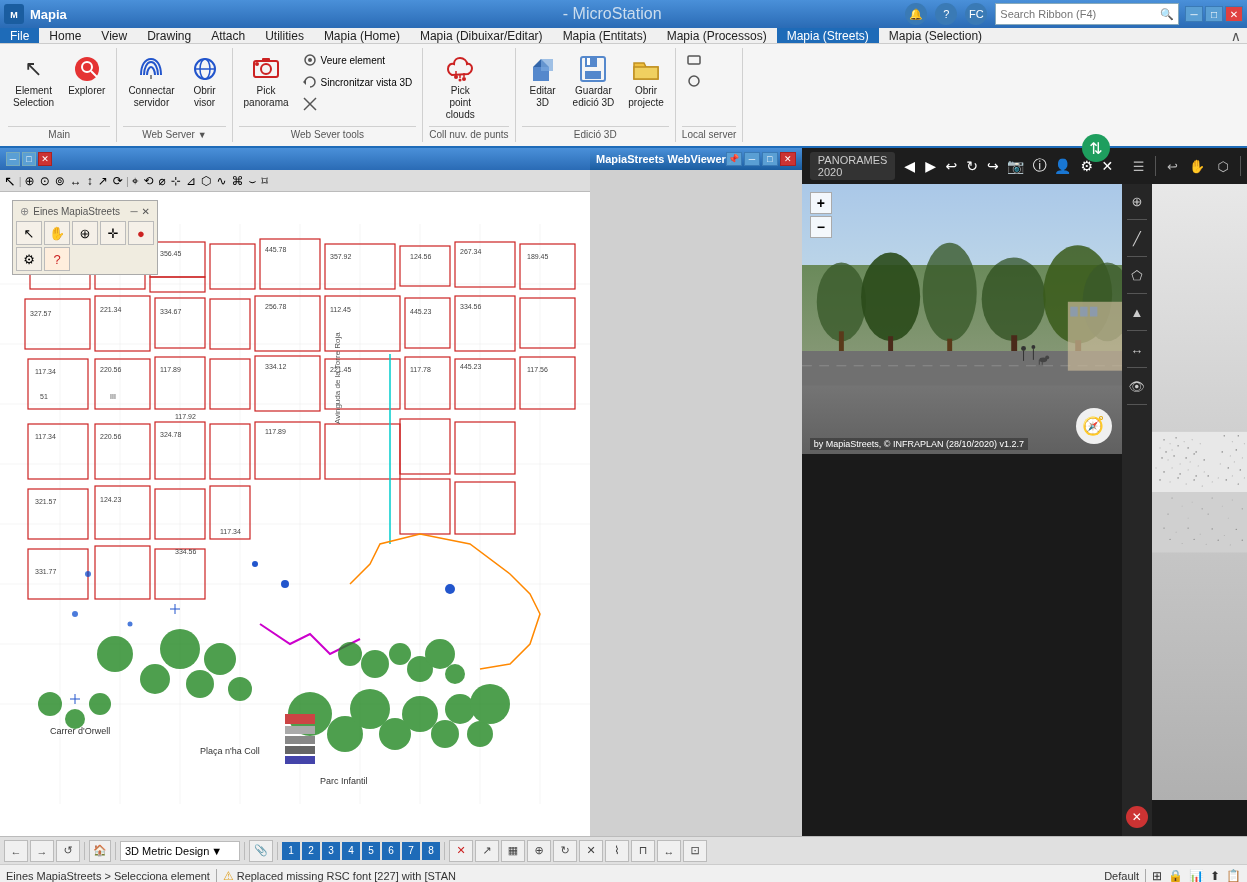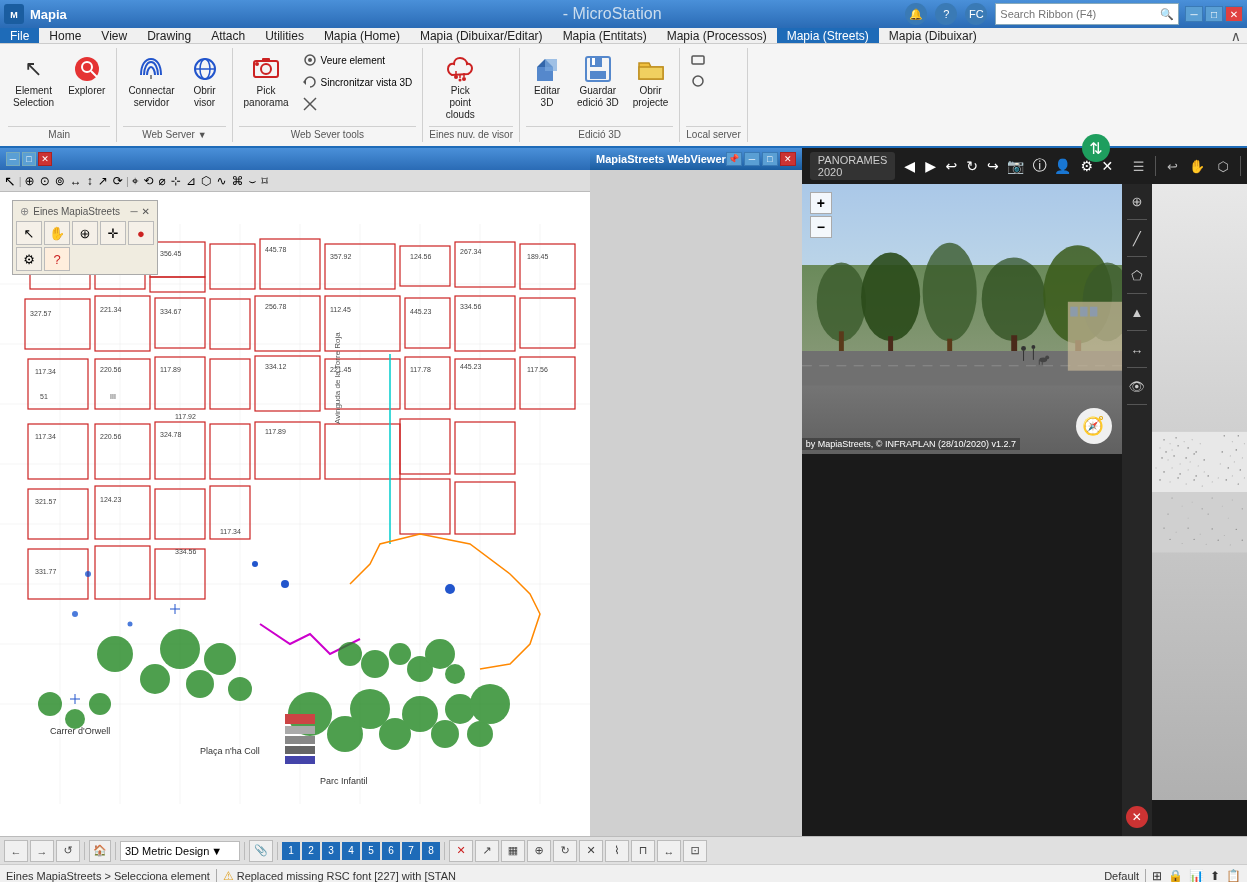--- a/index.html
+++ b/index.html
@@ -282,21 +282,21 @@
   <div class="menu-item">Home</div>
   <div class="menu-item">View</div>
   <div class="menu-item">Drawing</div>
   <div class="menu-item">Attach</div>
   <div class="menu-item">Utilities</div>
   <div class="menu-item">Mapia (Home)</div>
   <div class="menu-item">Mapia (Dibuixar/Editar)</div>
   <div class="menu-item">Mapia (Entitats)</div>
   <div class="menu-item">Mapia (Processos)</div>
   <div class="menu-item" style="background:#1e6bb8;color:white;">Mapia (Streets)</div>
-  <div class="menu-item">Mapia (Dibuixar)</div>
+  <div class="menu-item">Mapia (Selection)</div>
   <div style="margin-left:auto;padding-right:6px;display:flex;align-items:center;gap:2px;">
     <span style="font-size:14px;cursor:pointer;color:#555;">∧</span>
   </div>
 </div>
 
 <div class="ribbon">
   <div class="ribbon-content">
 
     <div class="ribbon-group">
       <div class="ribbon-group-items">
@@ -395,21 +395,21 @@
               <circle cx="20" cy="26" r="2" fill="#cc2222"></circle>
               <circle cx="16" cy="27" r="1.5" fill="#cc2222"></circle>
               <line x1="12" y1="22" x2="12" y2="18" stroke="#cc2222" stroke-width="1.5"></line>
               <line x1="20" y1="24" x2="20" y2="20" stroke="#cc2222" stroke-width="1.5"></line>
               <line x1="16" y1="25" x2="16" y2="21" stroke="#cc2222" stroke-width="1.5"></line>
             </svg>
           </div>
           <div class="btn-label">Pick<br>point clouds</div>
         </div>
       </div>
-      <div class="ribbon-group-label">Eines nuv. de visor</div>
+      <div class="ribbon-group-label">Coll nuv. de punts</div>
     </div>
 
     <div class="ribbon-group">
       <div class="ribbon-group-items">
         <div class="ribbon-btn">
           <div class="btn-icon">
             <svg width="32" height="32" viewBox="0 0 32 32">
               <rect x="6" y="14" width="16" height="14" fill="#5588cc"></rect>
               <polygon points="6,14 14,6 22,14" fill="#3366aa"></polygon>
               <rect x="14" y="6" width="12" height="12" fill="#7aaade" opacity="0.7"></rect>
@@ -780,21 +780,21 @@
           <line x1="488" y1="218" x2="488" y2="228" stroke="#444" stroke-width="2"></line>
         </svg>
 
         <div style="position:absolute;left:8px;top:8px;display:flex;flex-direction:column;gap:2px;z-index:5;">
           <div style="width:22px;height:22px;background:rgba(255,255,255,0.85);border:1px solid #aaa;cursor:pointer;font-size:14px;font-weight:bold;display:flex;align-items:center;justify-content:center;">+</div>
           <div style="width:22px;height:22px;background:rgba(255,255,255,0.85);border:1px solid #aaa;cursor:pointer;font-size:14px;font-weight:bold;display:flex;align-items:center;justify-content:center;">−</div>
         </div>
 
         <div style="position:absolute;bottom:10px;right:10px;width:36px;height:36px;background:rgba(255,255,255,0.9);border-radius:50%;display:flex;align-items:center;justify-content:center;font-size:18px;color:#333;cursor:pointer;z-index:5;">🧭</div>
 
-        <div style="position:absolute;bottom:4px;left:0;color:white;font-size:9px;background:rgba(0,0,0,0.3);padding:1px 4px;z-index:5;">by MapiaStreets, © INFRAPLAN (28/10/2020) v1.2.7</div>
+        <div style="position:absolute;bottom:4px;left:8px;color:white;font-size:9px;background:rgba(0,0,0,0.3);padding:1px 4px;z-index:5;">by MapiaStreets, © INFRAPLAN (28/10/2020) v1.2.7</div>
       </div>
     </div>
 
     <div style="position:relative;height:0;z-index:20;">
       <div style="position:absolute;right:12px;top:-14px;width:28px;height:28px;background:#1e9e5e;border-radius:50%;color:white;font-size:16px;cursor:pointer;display:flex;align-items:center;justify-content:center;z-index:20;">⇅</div>
     </div>
 
     <div class="pointcloud-section" style="flex:1;position:relative;display:flex;flex-direction:column;">
 
       <div class="pointcloud-toolbar">

